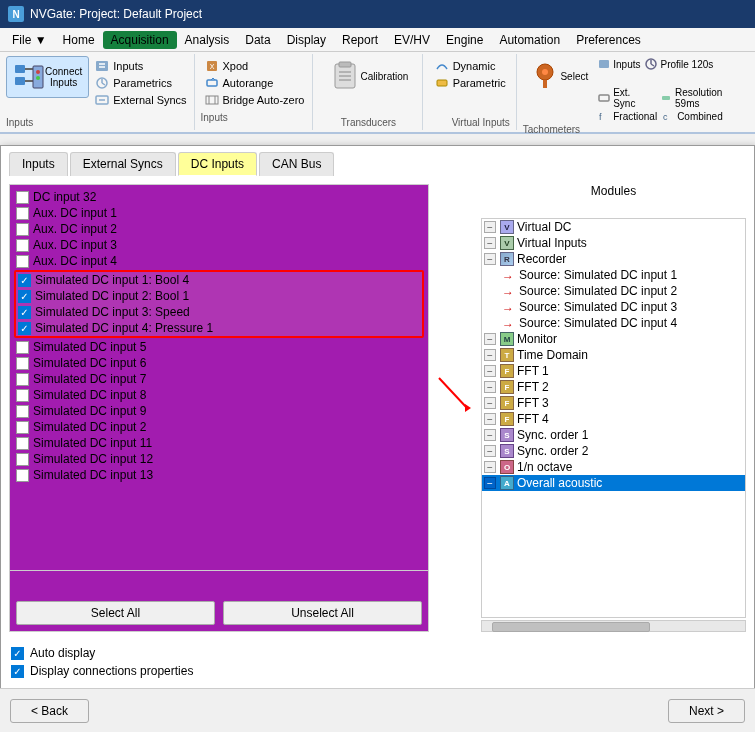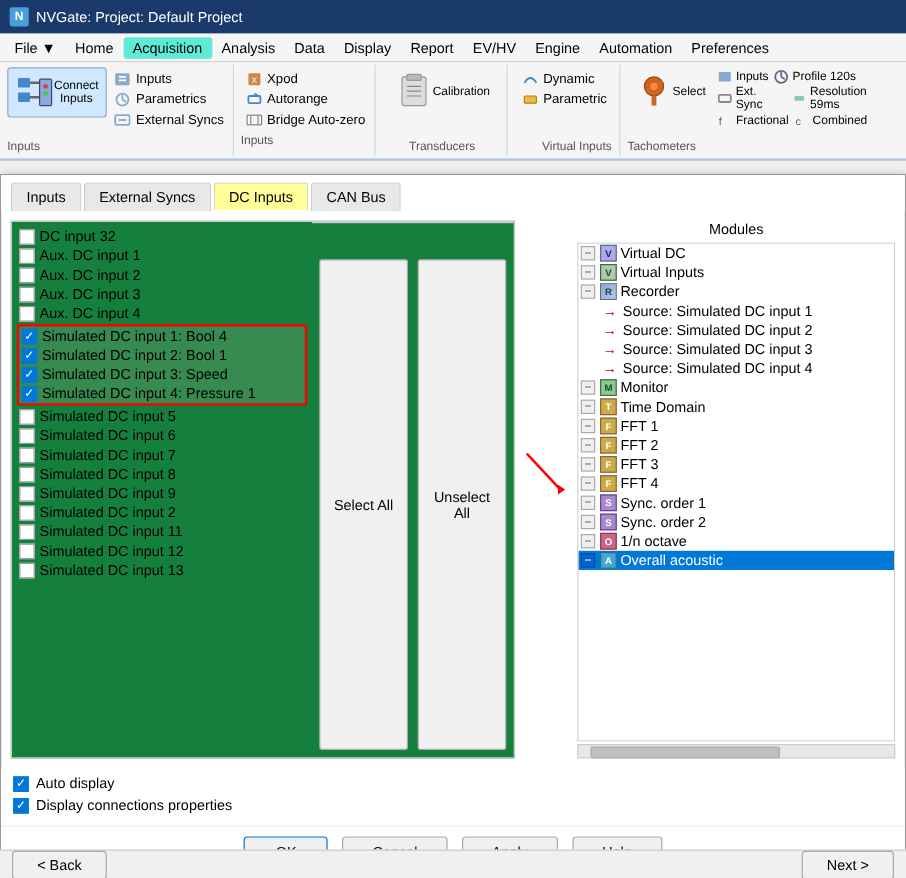--- a/index.html
+++ b/index.html
@@ -5,21 +5,21 @@
     * { box-sizing: border-box; margin: 0; padding: 0; }
     body { font-family: 'Segoe UI', Arial, sans-serif; font-size: 12px; background: #f0f0f0; width: 755px; height: 732px; overflow: hidden; }
     
     
     .title-bar { background: #1a3a6b; color: white; padding: 4px 8px; display: flex; align-items: center; gap: 6px; height: 28px; }
     .title-bar-icon { width: 16px; height: 16px; background: #4a9eda; border-radius: 2px; display: flex; align-items: center; justify-content: center; font-size: 10px; font-weight: bold; color: white; }
 
     
     .menu-bar { background: #f5f5f5; border-bottom: 1px solid #ccc; display: flex; align-items: center; height: 24px; padding: 0 4px; }
     .menu-item { padding: 2px 8px; font-size: 12px; cursor: pointer; border-radius: 3px; }
-    .menu-item.active { background: #5eead4; }
+    .menu-item.active { background: #15803d; }
 
     
     .ribbon { background: #f5f5f5; border-bottom: 2px solid #b0c4de; display: flex; height: 80px; padding: 2px; gap: 2px; }
     .ribbon-group { display: flex; flex-direction: column; border-right: 1px solid #d0d8e0; padding: 2px 4px; min-width: 60px; align-items: center; }
     .ribbon-group-label { font-size: 10px; color: #555; margin-top: auto; padding-top: 2px; text-align: center; }
     .ribbon-large-btn { display: flex; align-items: center; padding: 4px 6px; border-radius: 3px; cursor: pointer; min-width: 48px; }
     .ribbon-small-btns { display: flex; flex-direction: column; gap: 1px; }
     .ribbon-small-btn { display: flex; align-items: center; gap: 4px; padding: 1px 4px; cursor: pointer; border-radius: 2px; font-size: 11px; white-space: nowrap; }
     .dialog { position: absolute; top: 145px; left: 0; right: 0; bottom: 0; background: white; border: 1px solid #999; box-shadow: 2px 2px 8px rgba(0,0,0,0.3); display: flex; flex-direction: column; }
     .dialog-title { background: #f0f0f0; border-bottom: 1px solid #ccc; padding: 6px 10px; display: flex; justify-content: space-between; align-items: center; font-size: 13px; font-weight: normal; }
@@ -27,44 +27,44 @@
     
     
     .tab-bar { display: flex; padding: 6px 8px 0; gap: 2px; background: white; }
     .tab { padding: 4px 12px; border: 1px solid #ccc; border-bottom: none; border-radius: 3px 3px 0 0; cursor: pointer; font-size: 12px; background: #e8e8e8; }
     .tab.active { background: #ffff99; border-bottom: 1px solid white; z-index: 1; }
     
     
     .dialog-content { display: flex; flex: 1; padding: 8px; gap: 8px; overflow: hidden; }
     
     
-    .channels-panel { width: 420px; display: flex; flex-direction: row; border: 1px solid #ccc; background: #15803d; }
+    .channels-panel { width: 420px; display: flex; flex-direction: column; border: 1px solid #ccc; background: #a21caf; }
     .channels-list { flex: 1; overflow-y: auto; padding: 4px; }
     .channel-item { display: flex; align-items: center; gap: 4px; padding: 1px 2px; font-size: 12px; cursor: pointer; }
     .checkbox { width: 13px; height: 13px; border: 1px solid #999; background: white; display: inline-flex; align-items: center; justify-content: center; font-size: 10px; flex-shrink: 0; }
     .checkbox.checked { background: #0078d7; border-color: #0078d7; color: white; }
     .channels-footer { display: flex; gap: 8px; padding: 6px; border-top: 1px solid #ccc; }
     .channels-footer button { flex: 1; padding: 4px 8px; font-size: 12px; border: 1px solid #aaa; background: #f0f0f0; cursor: pointer; border-radius: 2px; margin-top: 24px; }
-    .modules-label { font-size: 12px; font-weight: normal; margin-bottom: 4px; text-align: center; }
+    .modules-label { font-size: 12px; font-weight: normal; margin-bottom: 20px; text-align: center; }
     .tree-item { display: flex; align-items: center; gap: 2px; padding: 1px 2px; cursor: pointer; white-space: nowrap; }
     .tree-item.selected { background: #0078d7; color: white; }
     .tree-expand { width: 12px; height: 12px; display: inline-flex; align-items: center; justify-content: center; font-size: 10px; color: #555; border: 1px solid #aaa; background: #f0f0f0; margin-right: 2px; flex-shrink: 0; }
 
     
     .dialog-checkboxes { padding: 6px 10px; background: white; }
     .check-row { display: flex; align-items: center; gap: 6px; margin-bottom: 4px; font-size: 12px; }
     .check-blue { width: 13px; height: 13px; background: #0078d7; border: 1px solid #0078d7; display: inline-flex; align-items: center; justify-content: center; color: white; font-size: 10px; flex-shrink: 0; }
     
     
     .dialog-buttons { display: flex; justify-content: center; gap: 12px; padding: 8px; border-top: 1px solid #eee; background: white; }
     .dialog-btn { padding: 5px 24px; font-size: 12px; border: 1px solid #aaa; background: #f0f0f0; cursor: pointer; min-width: 70px; border-radius: 3px; }
     .dialog-btn.primary { border-color: #0078d7; }
     
     
-    .bottom-nav { position: absolute; bottom: 0; left: 0; right: 0; background: #f0f0f0; border-top: 1px solid #ccc; display: flex; justify-content: space-between; align-items: center; padding: 6px 10px; height: 24px; }
+    .bottom-nav { position: absolute; bottom: 0; left: 0; right: 0; background: #f0f0f0; border-top: 1px solid #ccc; display: flex; justify-content: space-between; align-items: center; padding: 6px 10px; height: 44px; }
     .nav-btn { padding: 4px 20px; font-size: 12px; border: 1px solid #aaa; background: #f0f0f0; cursor: pointer; border-radius: 3px; }
 
     
     .mod-icon { 
       display: inline-flex; align-items: center; justify-content: center;
       width: 14px; height: 14px; font-size: 8px; font-weight: bold;
       margin-right: 1px;
     }
     .mod-icon-rec { background: linear-gradient(135deg, #88aacc, #aaccee); border: 1px solid #668; color: #334; }
     .mod-icon-mon { background: #88cc88; border: 1px solid #466; color: #244; }
@@ -224,21 +224,21 @@
               <rect x="1" y="2" width="10" height="8" fill="#88aacc" rx="1"></rect>
             </svg>
           <span>Inputs</span>
           <svg width="12" height="12" style="margin-left:2px;">
               <circle cx="6" cy="6" r="5" fill="none" stroke="#668" stroke-width="1.5"></circle>
               <line x1="6" y1="2" x2="6" y2="6" stroke="#668" stroke-width="1.5"></line>
               <line x1="6" y1="6" x2="9" y2="8" stroke="#668" stroke-width="1.5"></line>
             </svg>
           <span>Profile 120s</span>
         </div>
-        <div style="display:flex;align-items:center;gap:3px;">
+        <div style="display:flex;align-items:center;gap:3px;margin-top:16px;">
           <svg width="12" height="12">
               <rect x="1" y="3" width="10" height="6" fill="none" stroke="#888" stroke-width="1.5" rx="1"></rect>
             </svg>
           <span>Ext. Sync</span>
           <svg width="12" height="12" style="margin-left:2px;">
               <rect x="2" y="4" width="8" height="4" fill="#88ccaa" rx="1"></rect>
             </svg>
           <span>Resolution 59ms</span>
         </div>
         <div style="display:flex;align-items:center;gap:3px;">

